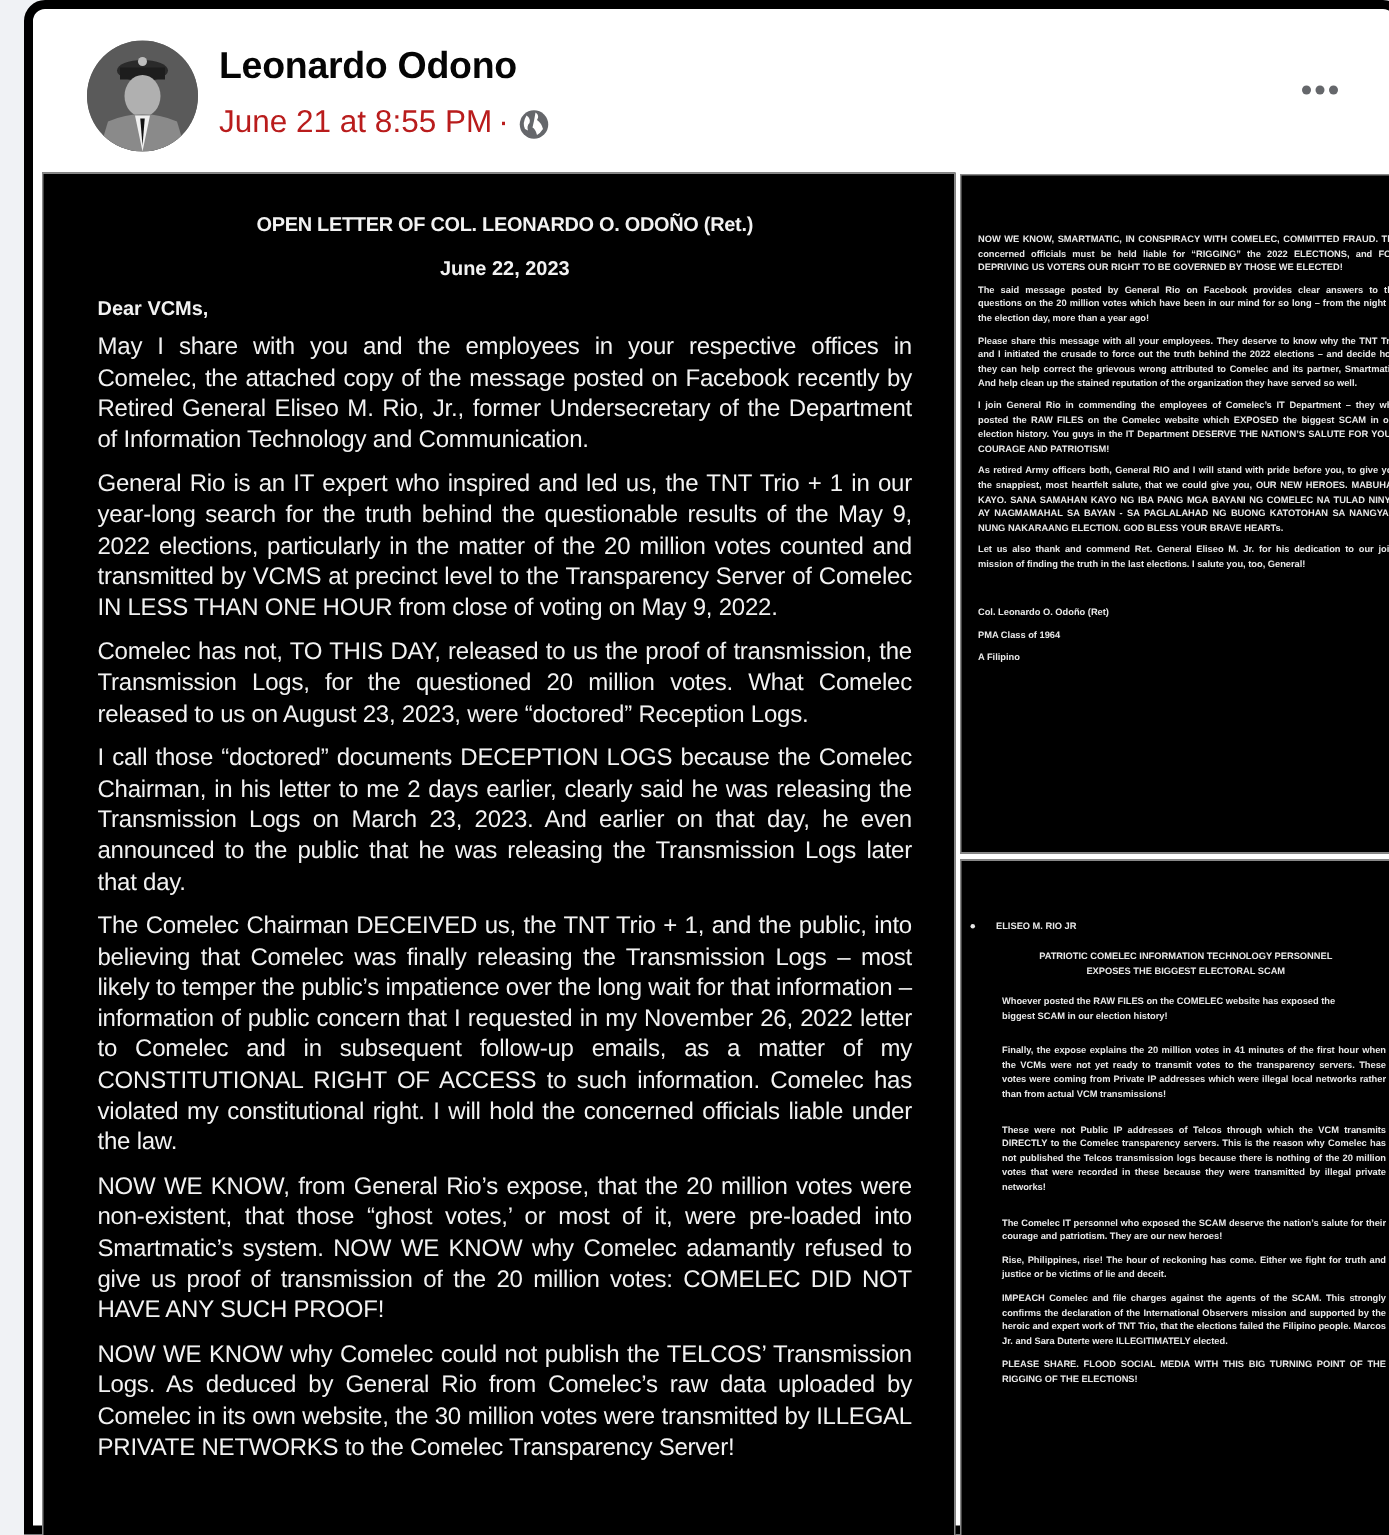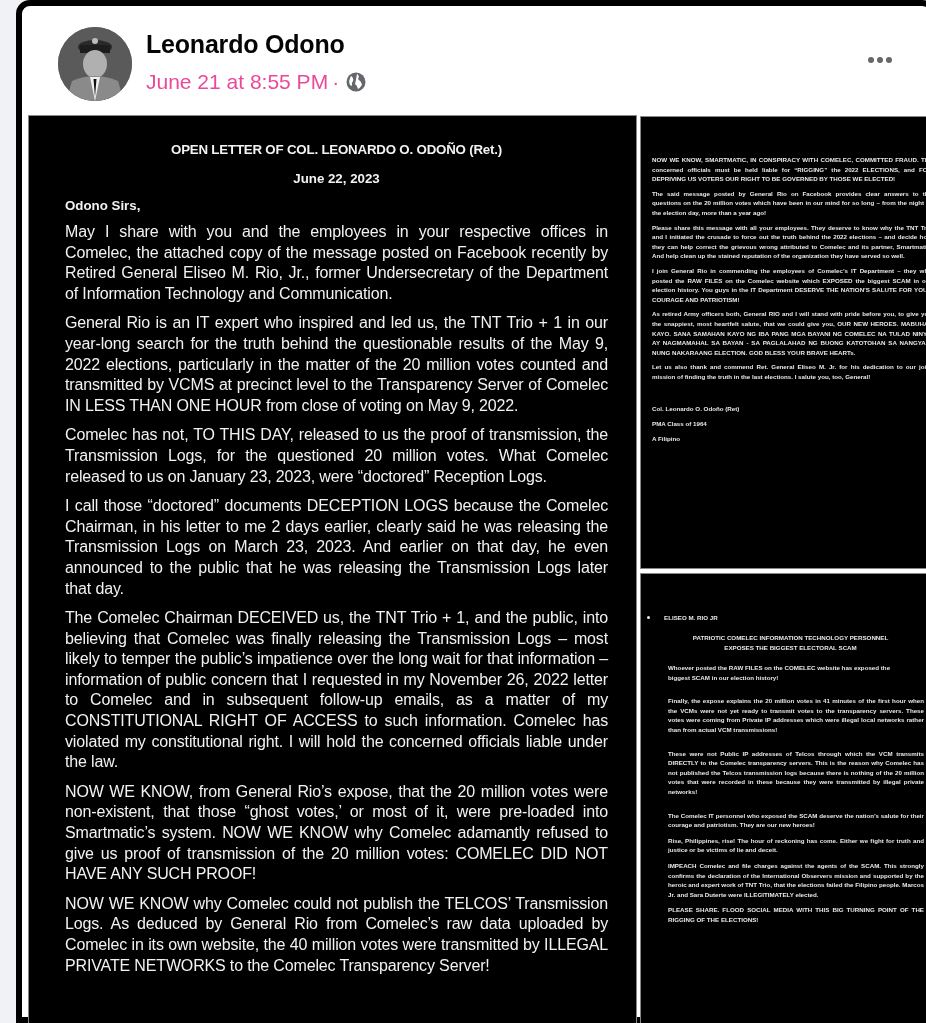--- a/index.html
+++ b/index.html
@@ -16,22 +16,22 @@
     .header { position: absolute; left: 0; top: 0; width: 920px; height: 108px; }
     .avatar {
       position: absolute; left: 36px; top: 21px; width: 74px; height: 74px;
       border-radius: 50%; overflow: hidden; background: #6b6b6b;
     }
     .author {
       position: absolute; left: 124px; top: 24px; font-size: 25px; font-weight: 600;
       color: #050505; letter-spacing: -0.2px;
     }
     .meta {
-      position: absolute; left: 124px; top: 64px; font-size: 21px; color: #ec4899;
-      display: flex; align-items: center; gap: 4px;
+      position: absolute; left: 124px; top: 64px; font-size: 21px; color: #b91c1c;
+      display: flex; align-items: flex-end; gap: 4px;
     }
     .globe { width: 22px; height: 22px; display: inline-block; margin-left: 2px; }
     .more {
       position: absolute; left: 838px; top: 40px; width: 40px; height: 28px;
       display: flex; justify-content: center; align-items: center; gap: 3px; cursor: pointer;
     }
     .more span { width: 6px; height: 6px; border-radius: 50%; background: #65676b; display: block; }
 
     .photo {
       position: absolute; background: #000; color: #f2f2f2; overflow: hidden;
@@ -90,28 +90,28 @@
     <div class="more">
       <span></span>
       <span></span>
       <span></span>
     </div>
   </div>
 
   <div class="photo photo-main">
     <p class="main-title">OPEN LETTER OF COL. LEONARDO O. ODOÑO (Ret.)</p>
     <p class="main-date">June 22, 2023</p>
-    <p class="main-salutation">Odono Sirs,</p>
+    <p class="main-salutation">Dear VCMs,</p>
     <p class="main-p">May I share with you and the employees in your respective offices in Comelec, the attached copy of the message posted on Facebook recently by Retired General Eliseo M. Rio, Jr., former Undersecretary of the Department of Information Technology and Communication.</p>
     <p class="main-p">General Rio is an IT expert who inspired and led us, the TNT Trio + 1 in our year-long search for the truth behind the questionable results of the May 9, 2022 elections, particularly in the matter of the 20 million votes counted and transmitted by VCMS at precinct level to the Transparency Server of Comelec IN LESS THAN ONE HOUR from close of voting on May 9, 2022.</p>
-    <p class="main-p"> Comelec has not, TO THIS DAY, released to us the proof of transmission, the Transmission Logs, for the questioned 20 million votes.  What Comelec released to us on January 23, 2023, were “doctored” Reception Logs.</p>
+    <p class="main-p"> Comelec has not, TO THIS DAY, released to us the proof of transmission, the Transmission Logs, for the questioned 20 million votes.  What Comelec released to us on August 23, 2023, were “doctored” Reception Logs.</p>
     <p class="main-p">I call those “doctored” documents DECEPTION LOGS because the Comelec Chairman, in his letter to me 2 days earlier, clearly said he was releasing the Transmission Logs on March 23, 2023. And earlier on that day, he even announced  to the public that he was releasing the Transmission Logs later that day.</p>
     <p class="main-p">The Comelec Chairman DECEIVED us, the TNT Trio + 1, and the public, into believing that Comelec was finally releasing the Transmission Logs – most likely to temper the public’s impatience over  the long wait for that information – information of public concern that I requested in my November 26, 2022 letter to Comelec and in subsequent follow-up emails, as a matter of my CONSTITUTIONAL RIGHT  OF ACCESS to such information. Comelec has violated my constitutional right. I will hold the concerned officials liable under the law.</p>
     <p class="main-p">NOW WE KNOW, from General Rio’s expose, that the 20 million votes were non-existent, that those “ghost votes,’ or most of it, were pre-loaded into Smartmatic’s system. NOW WE KNOW why Comelec adamantly refused to give us proof of transmission of the 20 million votes: COMELEC DID NOT HAVE ANY SUCH PROOF!</p>
-    <p class="main-p">NOW WE KNOW why Comelec could not publish the TELCOS’ Transmission Logs. As deduced by General Rio from Comelec’s raw data uploaded by Comelec in its own website, the 40 million votes were transmitted by ILLEGAL PRIVATE NETWORKS to the Comelec Transparency Server!</p>
+    <p class="main-p">NOW WE KNOW why Comelec could not publish the TELCOS’ Transmission Logs. As deduced by General Rio from Comelec’s raw data uploaded by Comelec in its own website, the 30 million votes were transmitted by ILLEGAL PRIVATE NETWORKS to the Comelec Transparency Server!</p>
   </div>
 
   <div class="photo photo-right1">
     <p class="r1-p">NOW WE KNOW, SMARTMATIC, IN CONSPIRACY WITH COMELEC, COMMITTED FRAUD. The concerned officials must be held liable for “RIGGING” the 2022 ELECTIONS, and FOR DEPRIVING US VOTERS OUR RIGHT TO BE GOVERNED BY THOSE WE ELECTED!</p>
     <p class="r1-p">The said message posted by General Rio on Facebook provides clear answers to the questions on the 20 million votes which have been in our mind for so long – from the night of the election day, more than a year ago!</p>
     <p class="r1-p">Please share this message with all your employees. They deserve to know why the TNT Trio and I initiated the crusade to force out the truth behind the 2022 elections – and decide how they can help correct the grievous wrong attributed to Comelec and its partner, Smartmatic. And help clean up the stained reputation of the organization they have served so well.</p>
     <p class="r1-p">I join General Rio in commending the employees of Comelec’s IT Department – they who posted the RAW FILES on the Comelec website which EXPOSED the biggest SCAM in our election history.  You guys in the IT Department DESERVE THE NATION’S SALUTE FOR YOUR COURAGE AND PATRIOTISM!</p>
     <p class="r1-p">As retired Army officers both, General RIO and I will stand with pride before you, to give you the snappiest, most heartfelt salute, that we could give you, OUR NEW HEROES. MABUHAY KAYO. SANA SAMAHAN KAYO NG IBA PANG MGA BAYANI NG COMELEC NA TULAD NINYO AY NAGMAMAHAL SA BAYAN - SA PAGLALAHAD NG BUONG KATOTOHAN SA NANGYARI NUNG NAKARAANG ELECTION. GOD BLESS YOUR BRAVE HEARTs.</p>
     <p class="r1-p">Let us also thank and commend Ret. General Eliseo M. Jr. for his dedication to our joint mission of finding the truth in the last elections. I salute you, too, General!</p>
     <div class="r1-gap"></div>

